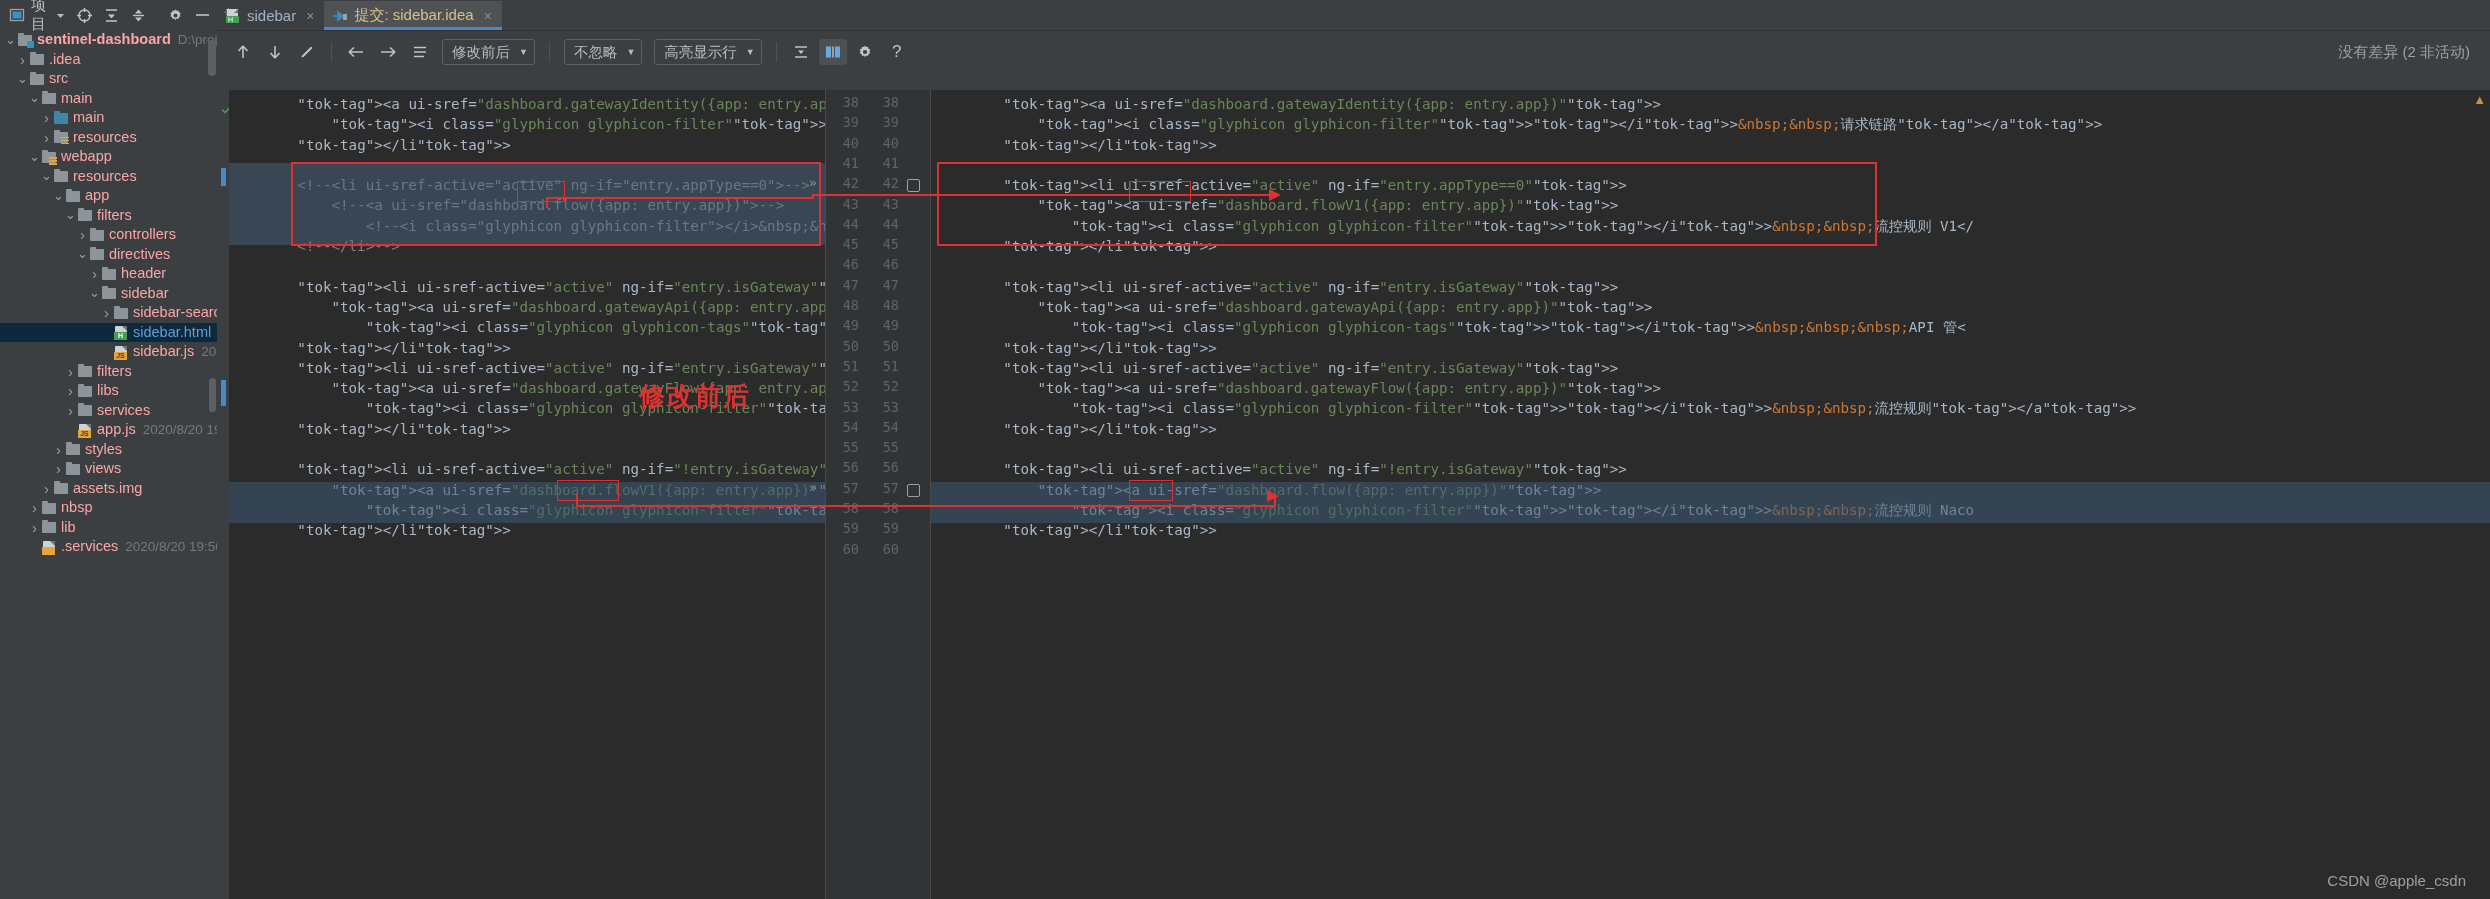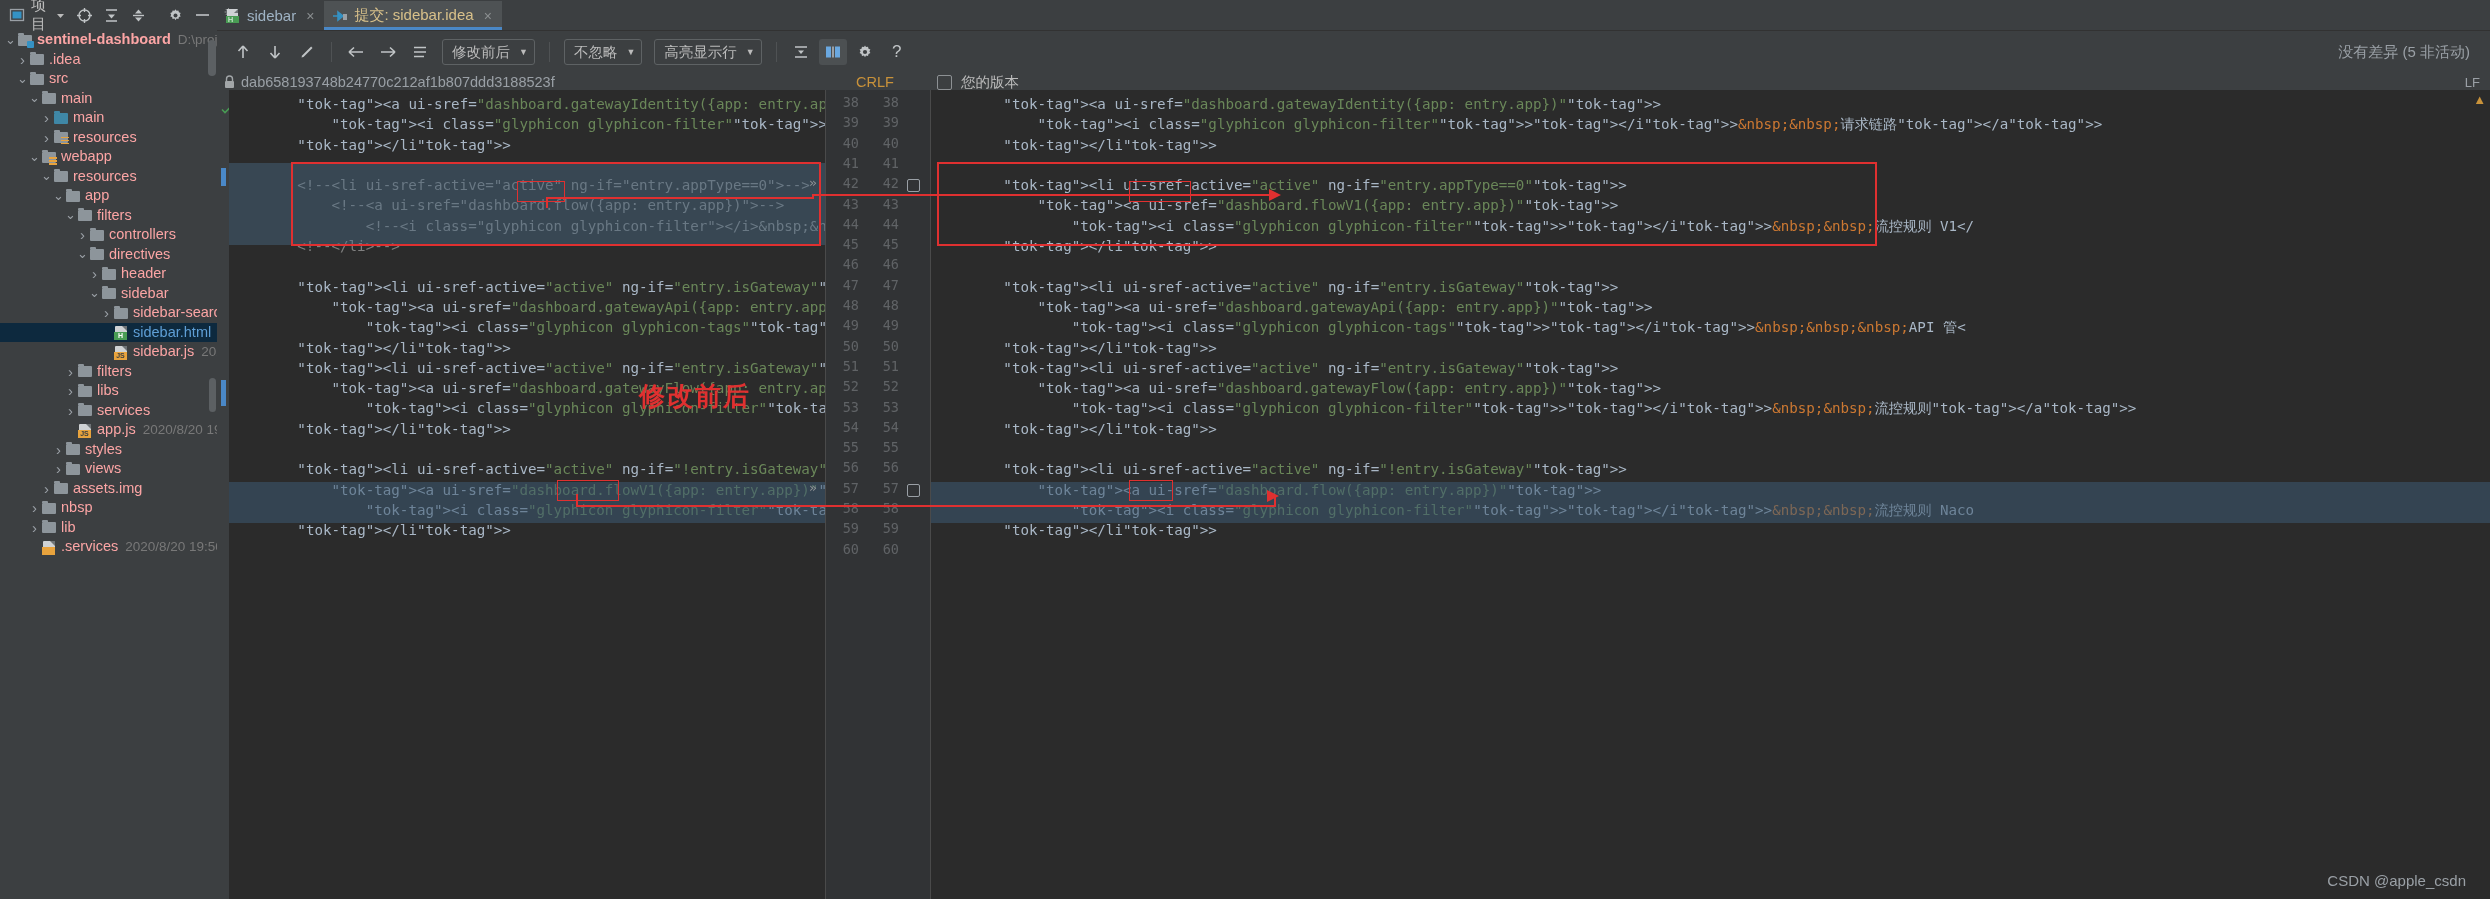--- a/index.html
+++ b/index.html
@@ -465,36 +465,23 @@
             <rect x="8" y="3.5" width="2" height="11" fill="#9aa0a6"></rect>
           </svg>
       </div>
       <div class="tb-btn">
         <svg width="18" height="18" viewBox="0 0 18 18">
             <path d="M9 2.4l1 1.7 2-.4.5 2 1.9.8-1 1.8 1 1.8-1.9.8-.5 2-2-.4-1 1.7-1-1.7-2 .4-.5-2-1.9-.8 1-1.8-1-1.8 1.9-.8.5-2 2 .4z" fill="#c0c4c6"></path>
             <circle cx="9" cy="9" r="2.1" fill="#3c3f41"></circle>
           </svg>
       </div>
       <div class="tb-btn" style="font-size:17px;color:#c0c4c6;">?</div>
-      <div class="tb-right">没有差异 (5 非活动)</div>
+      <div class="tb-right">没有差异 (2 非活动)</div>
     </div>
 
-    <div class="fileinfo">
-      <span class="fi-lock icon">
-        <svg width="13" height="14" viewBox="0 0 13 14">
-            <path d="M3.5 6V4a3 3 0 016 0v2" fill="none" stroke="#a2a6a8" stroke-width="1.4"></path>
-            <rect x="2" y="6" width="9" height="7" rx="1" fill="#a2a6a8"></rect>
-          </svg>
-      </span>
-      <span class="fi-hash">dab658193748b24770c212af1b807ddd3188523f</span>
-      <span class="fi-crlf">CRLF</span>
-      <span class="fi-chk"></span>
-      <span class="fi-ver">您的版本</span>
-      <span class="fi-lf">LF</span>
-    </div>
 
     <div class="panes">
       <div class="gutterbar">
         <div style="position:absolute;left:3px;top:12px;width:14px;height:14px">
           <svg width="14" height="14" viewBox="0 0 14 14">
               <path d="M2 7.5l3 3 7-7" stroke="#499c54" stroke-width="1.6" fill="none"></path>
             </svg>
         </div>
         <div class="marker" style="top:290px;height:26px;left:4px;"></div>
         <div class="marker" style="top:78px;height:18px;left:4px;"></div>

